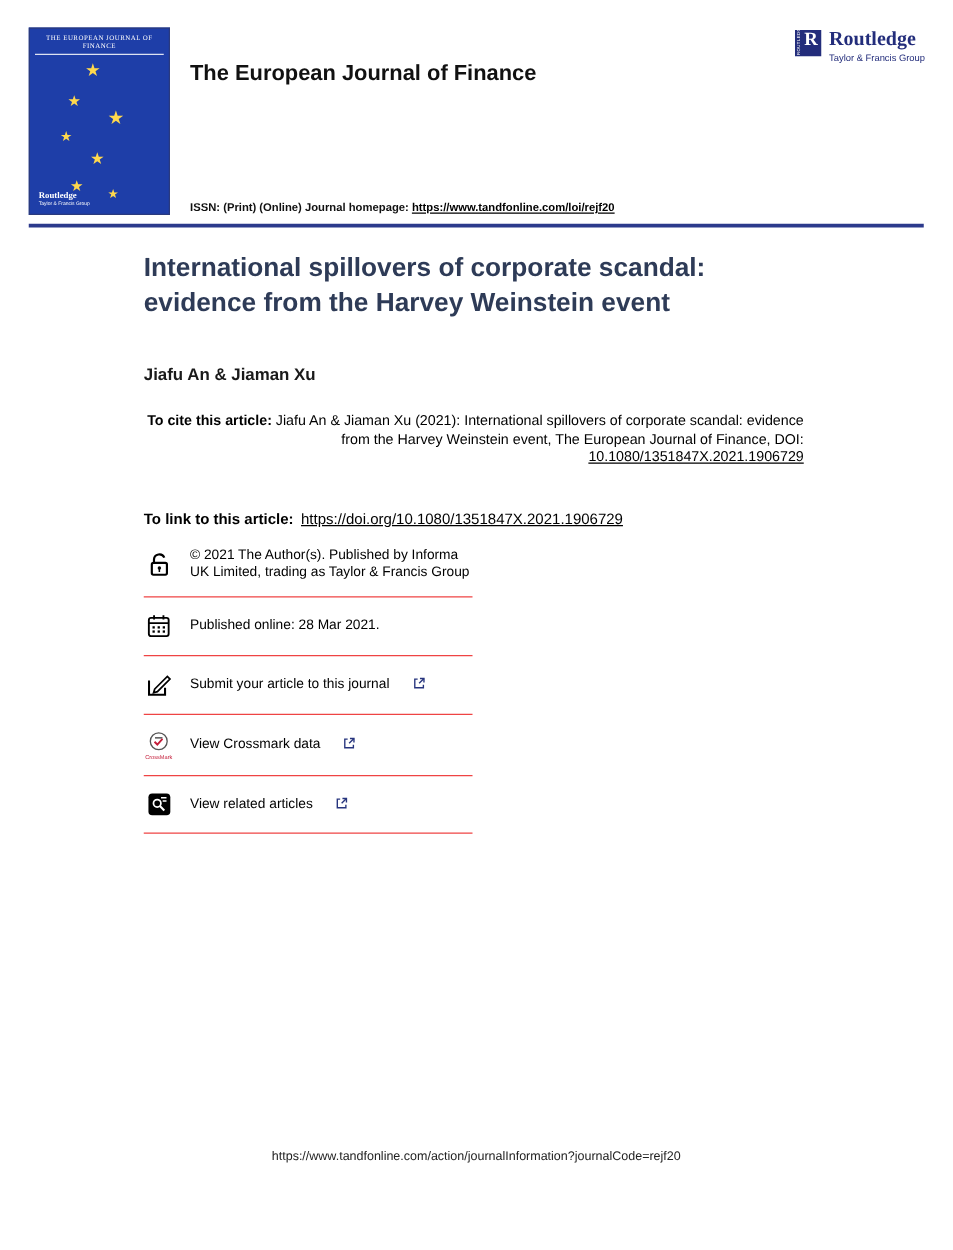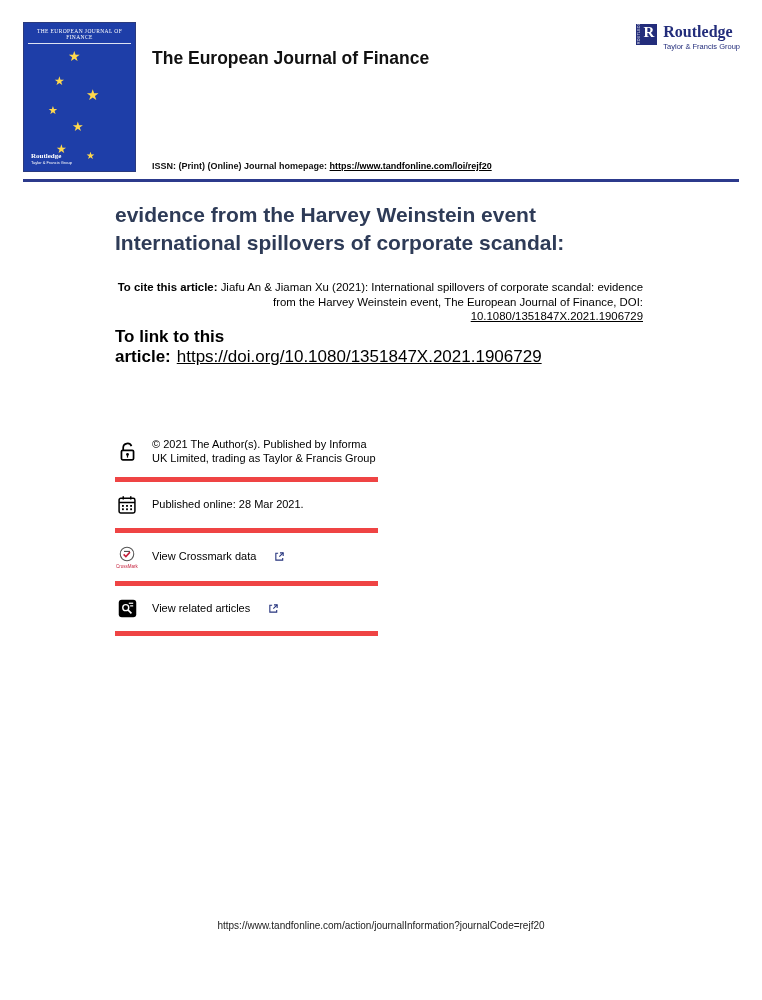--- a/index.html
+++ b/index.html
@@ -55,26 +55,26 @@
   .u { text-decoration:underline; color:#000; cursor:pointer; }
 
   .rule { position:absolute; left:23px; right:23px; top:179px; height:3px; background:#2c3a8c; }
 
   
   .article { position:absolute; left:115px; top:201px; width:540px; }
   .art-title { font-size:21px; line-height:28px; font-weight:bold; color:#2e3b57; }
   .art-title span { display:block; }
   .authors { margin-top:35px; font-size:13.5px; font-weight:bold; color:#1a1a1a; }
   .cite { margin-top:23px; font-size:11.4px; line-height:14.6px; width:528px;text-align:right; }
-  .linkline { margin-top:3px; font-size:17px; }
+  .linkline { margin-top:34px; font-size:12px; }
   .linkline .u { margin-left:6px; }
 
   
   .info { position:absolute; left:115px; top:433px; width:263px; }
-  .info-row { display:flex; align-items:center; gap:13px; padding:12px 0; border-bottom:5px solid #ef4444; }
+  .info-row { display:flex; align-items:center; gap:13px; padding:12px 0; border-bottom:1px solid #ef4444; }
   .info-row:first-child { padding-top:5px; }
   .icon { flex:0 0 auto; width:24px; display:flex; flex-direction:column; align-items:center; }
   .info-text { font-size:11px; line-height:13.5px; color:#000; }
   .ext { margin-left:5px; vertical-align:-1px; }
   .cm-caption { font-size:4.5px; color:#c41e3a; font-style:normal; margin-top:1px; }
 
   
   .footer { position:absolute; left:0; right:0; top:919px; text-align:center; font-size:10px; line-height:14px; color:#222; }
 </style>
 </head>
@@ -111,23 +111,24 @@
   </div>
 
   <div class="issn-line">
     <span>ISSN: (Print) (Online) Journal homepage: </span><span class="u">https://www.tandfonline.com/loi/rejf20</span>
   </div>
 
   <div class="rule"></div>
 
   <div class="article">
     <h1 class="art-title">
+      <span>International spillovers of corporate scandal:</span>
       <span>evidence from the Harvey Weinstein event</span>
-      <span>International spillovers of corporate scandal:</span>
     </h1>
+    <div class="authors">Jiafu An &amp; Jiaman Xu</div>
     <p class="cite">
       <b>To cite this article:</b><span> Jiafu An &amp; Jiaman Xu (2021): International spillovers of corporate scandal: evidence from the Harvey Weinstein event, The European Journal of Finance, DOI: </span><span class="u">10.1080/1351847X.2021.1906729</span>
     </p>
     <p class="linkline">
       <b>To link to this article:</b><span class="u">https://doi.org/10.1080/1351847X.2021.1906729</span>
     </p>
   </div>
 
   <div class="info">
 
@@ -154,20 +155,36 @@
           <rect x="10.9" y="12" width="2.2" height="2.2" fill="#000"></rect>
           <rect x="15.8" y="12" width="2.2" height="2.2" fill="#000"></rect>
           <rect x="6" y="16" width="2.2" height="2.2" fill="#000"></rect>
           <rect x="10.9" y="16" width="2.2" height="2.2" fill="#000"></rect>
           <rect x="15.8" y="16" width="2.2" height="2.2" fill="#000"></rect>
         </svg>
       </span>
       <span class="info-text">Published online: 28 Mar 2021.</span>
     </div>
 
+    <div class="info-row">
+      <span class="icon">
+        <svg width="22" height="22" viewBox="0 0 24 24">
+          <path d="M3.5 8 V20.5 H17.5 V14.5" fill="none" stroke="#000" stroke-width="1.8"></path>
+          <path d="M8.5 15.5 L19.5 4.5 l2.3 2.3 L10.8 17.8 l-3.3 1z" fill="none" stroke="#000" stroke-width="1.5"></path>
+        </svg>
+      </span>
+      <span class="info-text">Submit your article to this journal</span>
+      <span class="ext">
+        <svg width="11" height="11" viewBox="0 0 12 12">
+          <path d="M4.5 2.5 H2 V10 H9.5 V7.5" fill="none" stroke="#27357e" stroke-width="1.2"></path>
+          <path d="M6.5 2 H10 V5.5" fill="none" stroke="#27357e" stroke-width="1.2"></path>
+          <line x1="10" y1="2" x2="5.8" y2="6.2" stroke="#27357e" stroke-width="1.2"></line>
+        </svg>
+      </span>
+    </div>
 
 
     <div class="info-row">
       <span class="icon">
         <svg width="18" height="18" viewBox="0 0 24 24">
           <circle cx="12" cy="12" r="9" fill="#fff" stroke="#555" stroke-width="1.4"></circle>
           <line x1="8" y1="8.5" x2="16" y2="8.5" stroke="#333" stroke-width="1.3"></line>
           <path d="M7.5 12.5 l3 3 5.5-6" stroke="#c41e3a" stroke-width="2" fill="none"></path>
         </svg>
         <i class="cm-caption">CrossMark</i>

